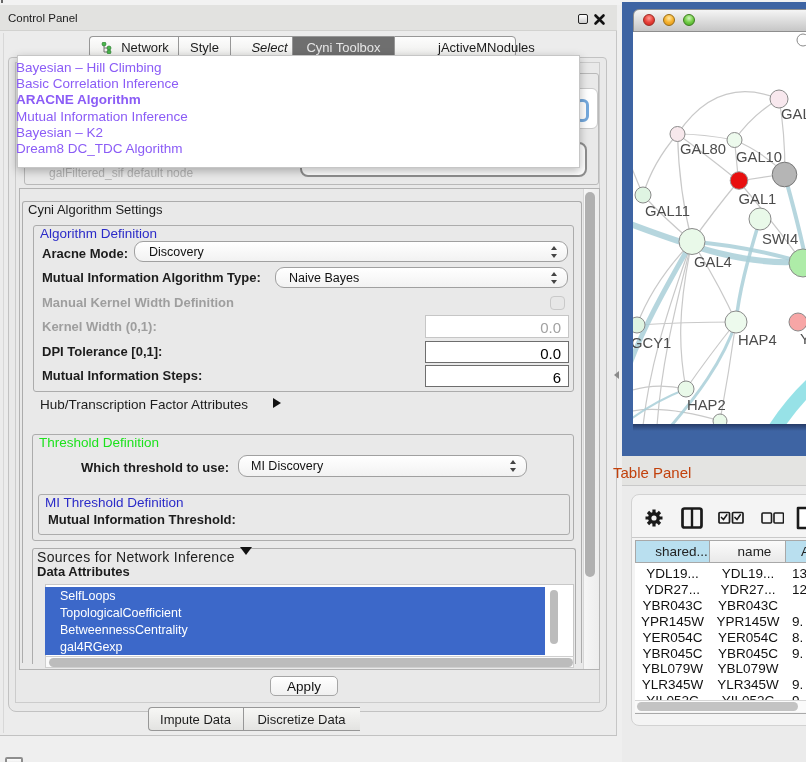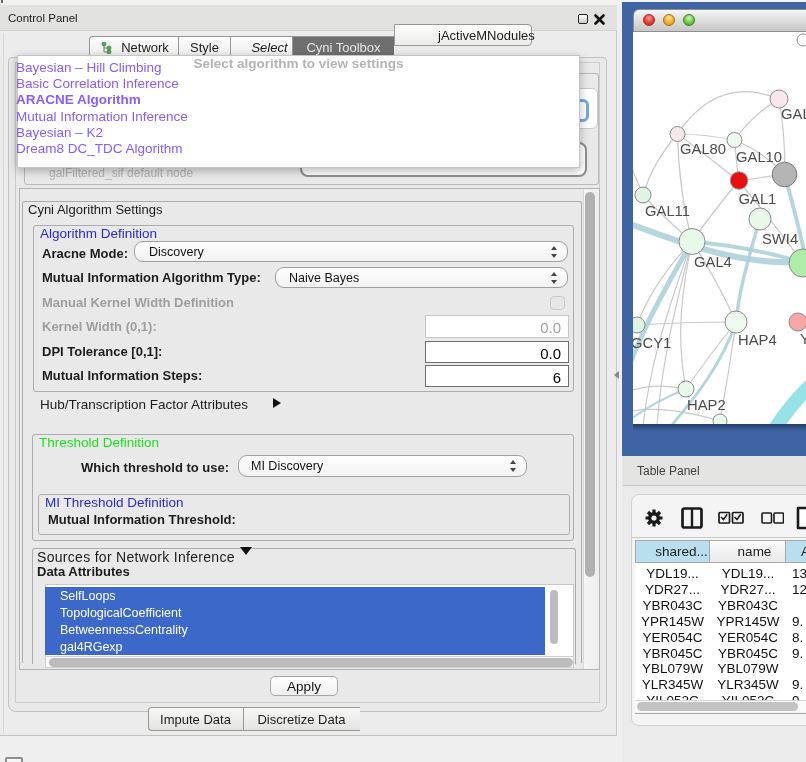--- a/index.html
+++ b/index.html
@@ -125,26 +125,25 @@
         <path d="M3 2 L3 10 M3 6 L8 6 M3 10 L8 10" stroke="#777" stroke-width="1"></path>
         <circle cx="3" cy="2" r="2" fill="#49b84c" stroke="#2e7d32" stroke-width="0.7"></circle>
         <circle cx="8" cy="6" r="2" fill="#49b84c" stroke="#2e7d32" stroke-width="0.7"></circle>
         <circle cx="8" cy="10" r="2" fill="#49b84c" stroke="#2e7d32" stroke-width="0.7"></circle>
       </svg>
   <span style="margin-left:22px;">Network</span>
 </div>
 <div class="tab" style="left:178px;top:36px;width:52px;">Style</div>
 <div class="tab" style="left:230px;top:36px;width:78px;font-style:italic;">Select</div>
 <div class="tab tabdark" style="left:292px;top:36px;width:102px;">Cyni Toolbox</div>
-<div class="tab" style="left:394px;top:24px;width:138px;border-right:1px solid #979797;border-radius:0 4px 4px 0;padding-left:43px;">jActiveMNodules</div>
+<div class="tab" style="left:394px;top:36px;width:122px;border-right:1px solid #979797;border-radius:0 4px 4px 0;padding-left:43px;">jActiveMNodules</div>
 
 <div class="abs" style="left:49px;top:166px;font-size:12px;color:#b2b2b2;">galFiltered_sif default node</div>
 
 <div class="abs" style="left:17px;top:55px;width:563px;height:113px;background:#fff;border:1px solid #c6c6c6;box-shadow:0 3px 9px rgba(0,0,0,0.28);box-sizing:border-box;"></div>
-<div class="abs" style="left:0;top:56px;width:597px;text-align:center;font-size:13.5px;font-weight:bold;color:#b4b4b4;">Select algorithm to view settings</div>
 <div class="abs" style="left:16px;top:60px;font-size:13.5px;color:#8b5cf6;line-height:16.2px;">Bayesian – Hill Climbing<br>Basic Correlation Inference<br><b>ARACNE Algorithm</b><br>Mutual Information Inference<br>Bayesian – K2<br>Dream8 DC_TDC Algorithm</div>
 
 <div class="abs" style="left:614px;top:371px;width:0;height:0;border-top:4px solid transparent;border-bottom:4px solid transparent;border-right:5px solid #8a8a8a;"></div>
 
 <div class="abs" style="left:622px;top:2px;width:184px;height:454px;background:#3e64a3;"></div>
 
 <div class="abs" style="left:633px;top:9px;width:173px;height:417px;">
   <div class="abs" style="left:0;top:0;width:180px;height:23px;background:linear-gradient(#f5f5f5,#c6c6c6);border:1px solid #8e8e8e;border-radius:6px 0 0 0;box-sizing:border-box;"></div>
   <div class="abs" style="left:10px;top:5px;width:12px;height:12px;border-radius:50%;background:radial-gradient(circle at 50% 32%,#ff9a94 0%,#e8423b 50%,#c81e17 100%);border:1px solid #9e2b24;box-sizing:border-box;"></div>
   <div class="abs" style="left:30px;top:5px;width:12px;height:12px;border-radius:50%;background:radial-gradient(circle at 50% 32%,#ffe9a8 0%,#f6b22d 50%,#d98e1b 100%);border:1px solid #9a6e14;box-sizing:border-box;"></div>
@@ -216,21 +215,21 @@
         <text x="105" y="313">HAP4</text>
         <text x="167" y="312">Y</text>
         <text x="54" y="378">HAP2</text>
       </g>
     </svg>
   </div>
   <div class="abs" style="left:0;top:415px;width:178px;height:7px;background:linear-gradient(rgba(22,32,62,0.6),rgba(62,100,163,0));"></div>
 </div>
 
 <div class="abs" style="left:622px;top:456px;width:184px;height:30px;background:#e4e4e2;border-bottom:1px solid #c9c9c9;box-sizing:border-box;"></div>
-<div class="abs" style="left:637px;top:464px;font-size:12px;color:#404040;">Table Panel</div>
+<div class="abs" style="left:613px;top:464px;font-size:15px;color:#c2410c;">Table Panel</div>
 <div class="abs" style="left:622px;top:486px;width:184px;height:276px;background:#ebebeb;"></div>
 
 <div class="abs" style="left:631px;top:494px;width:185px;height:232px;background:#f4f4f4;border:1px solid #d2d2d2;border-radius:8px 0 0 8px;box-sizing:border-box;">
   <svg class="abs" style="left:12px;top:13px;" width="20" height="20" viewBox="0 0 20 20">
     <g fill="#1a1a1a">
           <circle cx="10" cy="10" r="6"></circle>
         </g>
     <g stroke="#1a1a1a" stroke-width="3.2">
           <path d="M10 1.5 L10 18.5 M1.5 10 L18.5 10 M4 4 L16 16 M16 4 L4 16" fill="none"></path>
         </g>

